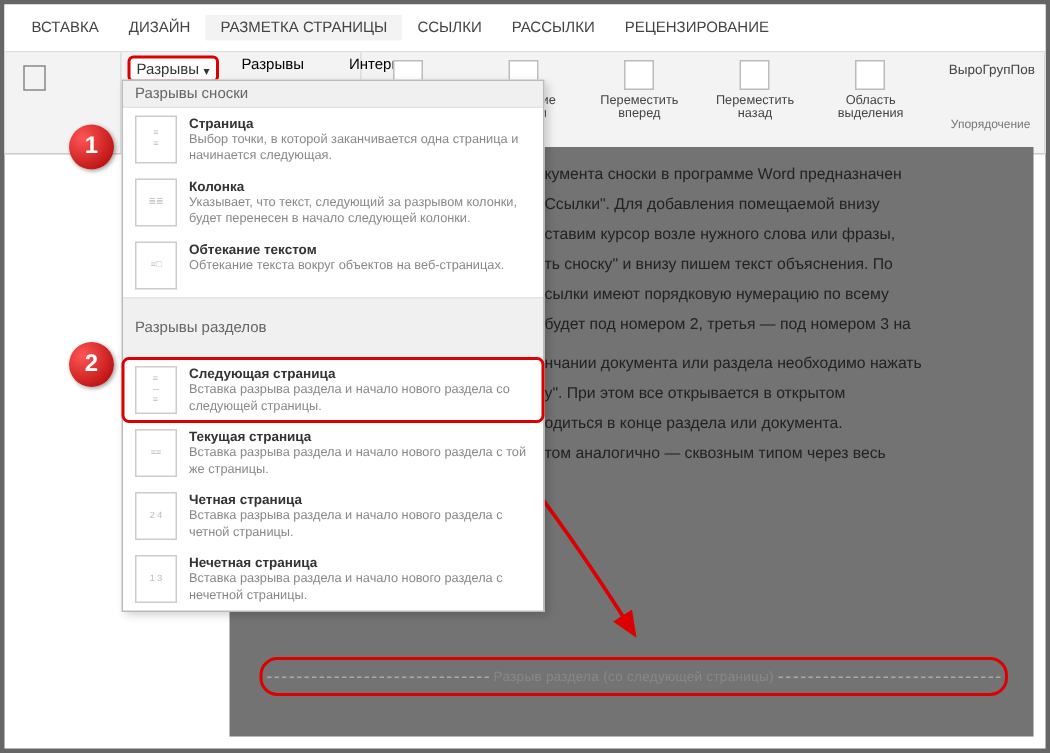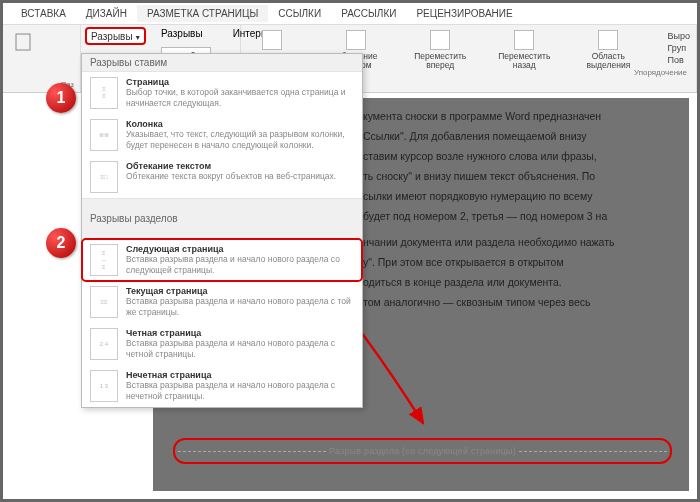--- a/index.html
+++ b/index.html
@@ -1,18 +1,18 @@
 <!DOCTYPE html>
 <html><head>
 <meta charset="utf-8">
 <style>
 *{box-sizing:border-box;margin:0;padding:0;font-family:"Segoe UI",Arial,sans-serif}
 body{background:#ddd;width:700px;height:502px;position:relative;overflow:hidden}
 .outer{border:3px solid #666;width:700px;height:502px;background:#fff;position:relative}
-.tabbar{height:22px;background:#fff;display:flex;align-items:center;padding:0 8px;font-size:10px;color:#444;border-bottom:1px solid #ddd}
+.tabbar{height:32px;background:#fff;display:flex;align-items:center;padding:0 8px;font-size:10px;color:#444;border-bottom:1px solid #ddd}
 .tabbar .tab{padding:3px 10px;cursor:pointer}
 .tabbar .tab.active{background:#f3f3f3}
 .ribbon{height:68px;background:#f3f3f3;border-bottom:1px solid #ccc;display:flex;position:relative}
 .grp{border-right:1px solid #ddd;padding:3px 6px;display:flex;flex-direction:column;justify-content:space-between}
 .grp-label{font-size:8px;color:#777;text-align:right}
 .btn-ico{width:28px;height:28px;display:flex;align-items:center;justify-content:center}
 .breaks-btn{display:inline-flex;align-items:flex-end;border:2px solid #d00;border-radius:4px;padding:1px 4px;font-size:10px;color:#333;background:#fff;height:18px;position:absolute;left:82px;top:2px}
 .breaks-btn .chev{margin-left:3px;font-size:8px}
 .dropdown{position:absolute;left:78px;top:50px;width:282px;background:#fff;border:1px solid #bbb;box-shadow:2px 2px 6px rgba(0,0,0,.2);z-index:10}
 .dd-hdr{background:#f0f0f0;font-size:10px;color:#666;padding:3px 8px;border-bottom:1px solid #e4e4e4}
@@ -91,31 +91,31 @@
           <span>Переместить вперед</span>
         </div>
       <div class="big-btn">
           <div class="ic"></div>
           <span>Переместить назад</span>
         </div>
       <div class="big-btn">
           <div class="ic"></div>
           <span>Область выделения</span>
         </div>
-      <div style="display:flex;flex-direction:column;padding-top:2px">
+      <div style="display:flex;flex-direction:row;padding-top:2px">
         <div class="small-item">Выро</div>
         <div class="small-item">Груп</div>
         <div class="small-item">Пов</div>
       </div>
     </div>
     <div style="position:absolute;right:10px;bottom:15px;font-size:8px;color:#777">Упорядочение</div>
   </div>
 
   <div class="dropdown">
-    <div class="dd-hdr">Разрывы ставим</div>
+    <div class="dd-hdr">Разрывы сноски</div>
     <div class="dd-item">
       <div class="thumb">≡<br>≡</div>
       <div class="txt"><b>Страница</b><div class="sub">Выбор точки, в которой заканчивается одна страница и начинается следующая.</div></div>
     </div>
     <div class="dd-item">
       <div class="thumb">≣≣</div>
       <div class="txt"><b>Колонка</b><div class="sub">Указывает, что текст, следующий за разрывом колонки, будет перенесен в начало следующей колонки.</div></div>
     </div>
     <div class="dd-item">
       <div class="thumb">≡□</div>

